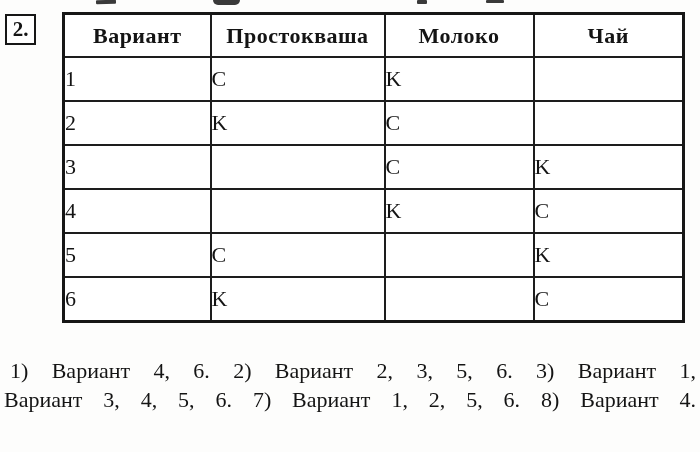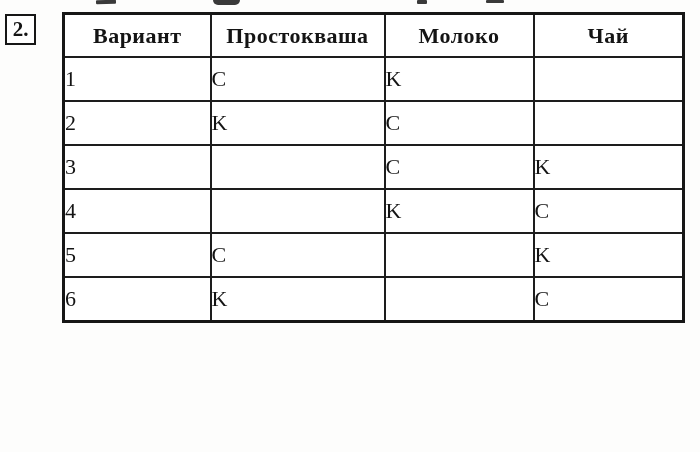--- a/index.html
+++ b/index.html
@@ -129,13 +129,15 @@
     <tr>
       <td>6</td>
       <td>K</td>
       <td></td>
       <td>C</td>
     </tr>
   </tbody>
 </table>
 
 <div class="answers">
+  <div class="ans-line first">1) Вариант 4, 6. 2) Вариант 2, 3, 5, 6. 3) Вариант 1,</div>
+  <div class="ans-line">Вариант 3, 4, 5, 6. 7) Вариант 1, 2, 5, 6. 8) Вариант 4.</div>
 </div>
 
 </body></html>

